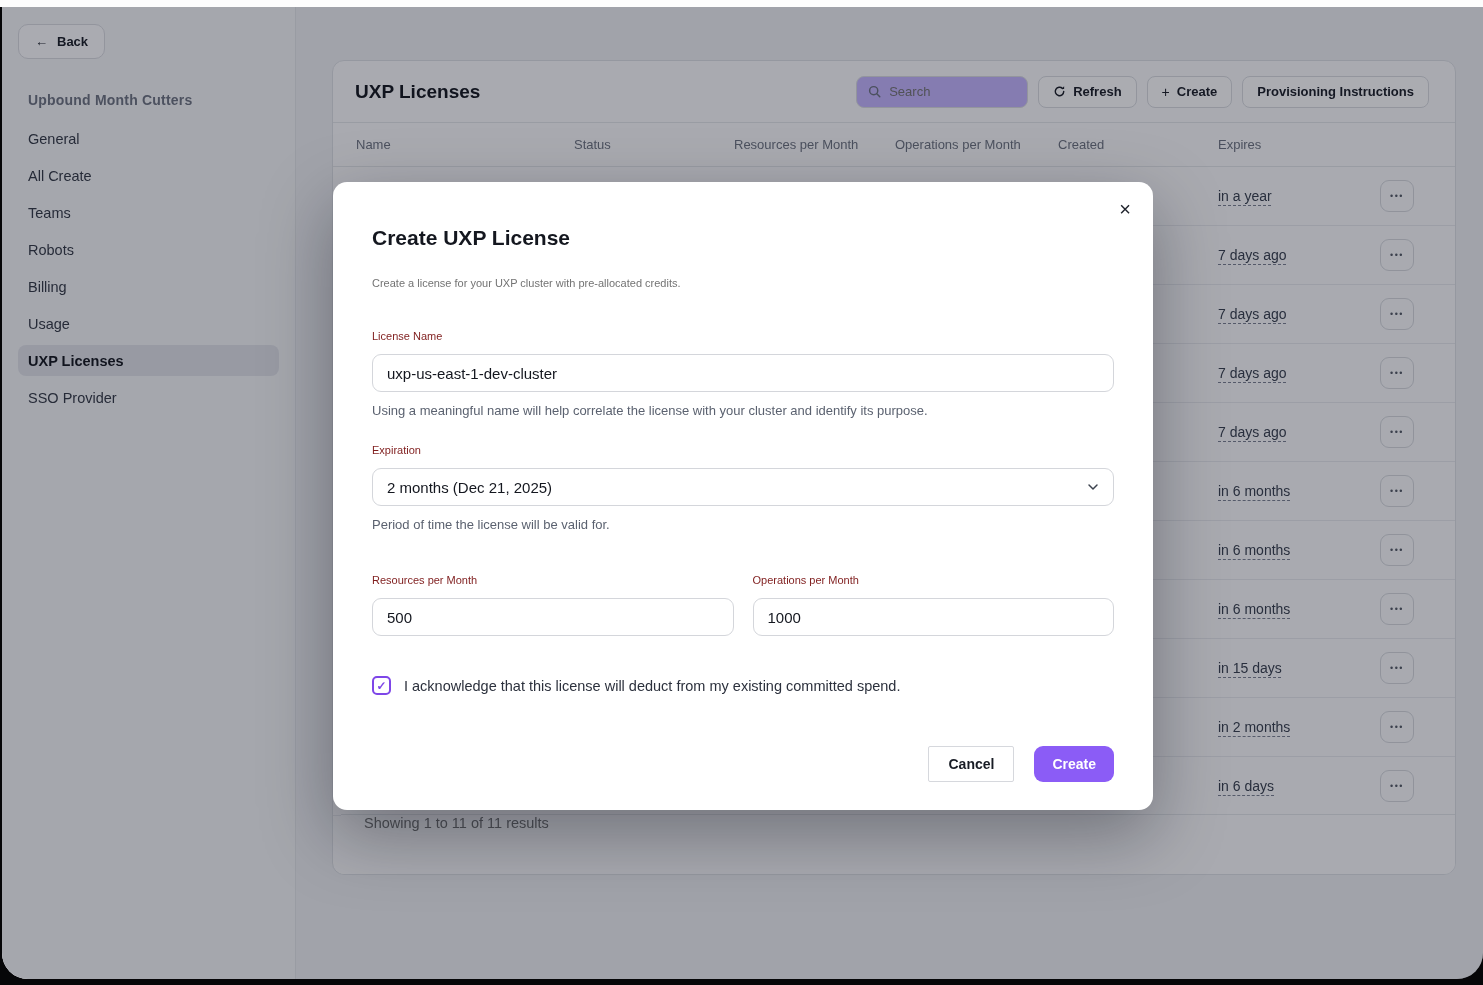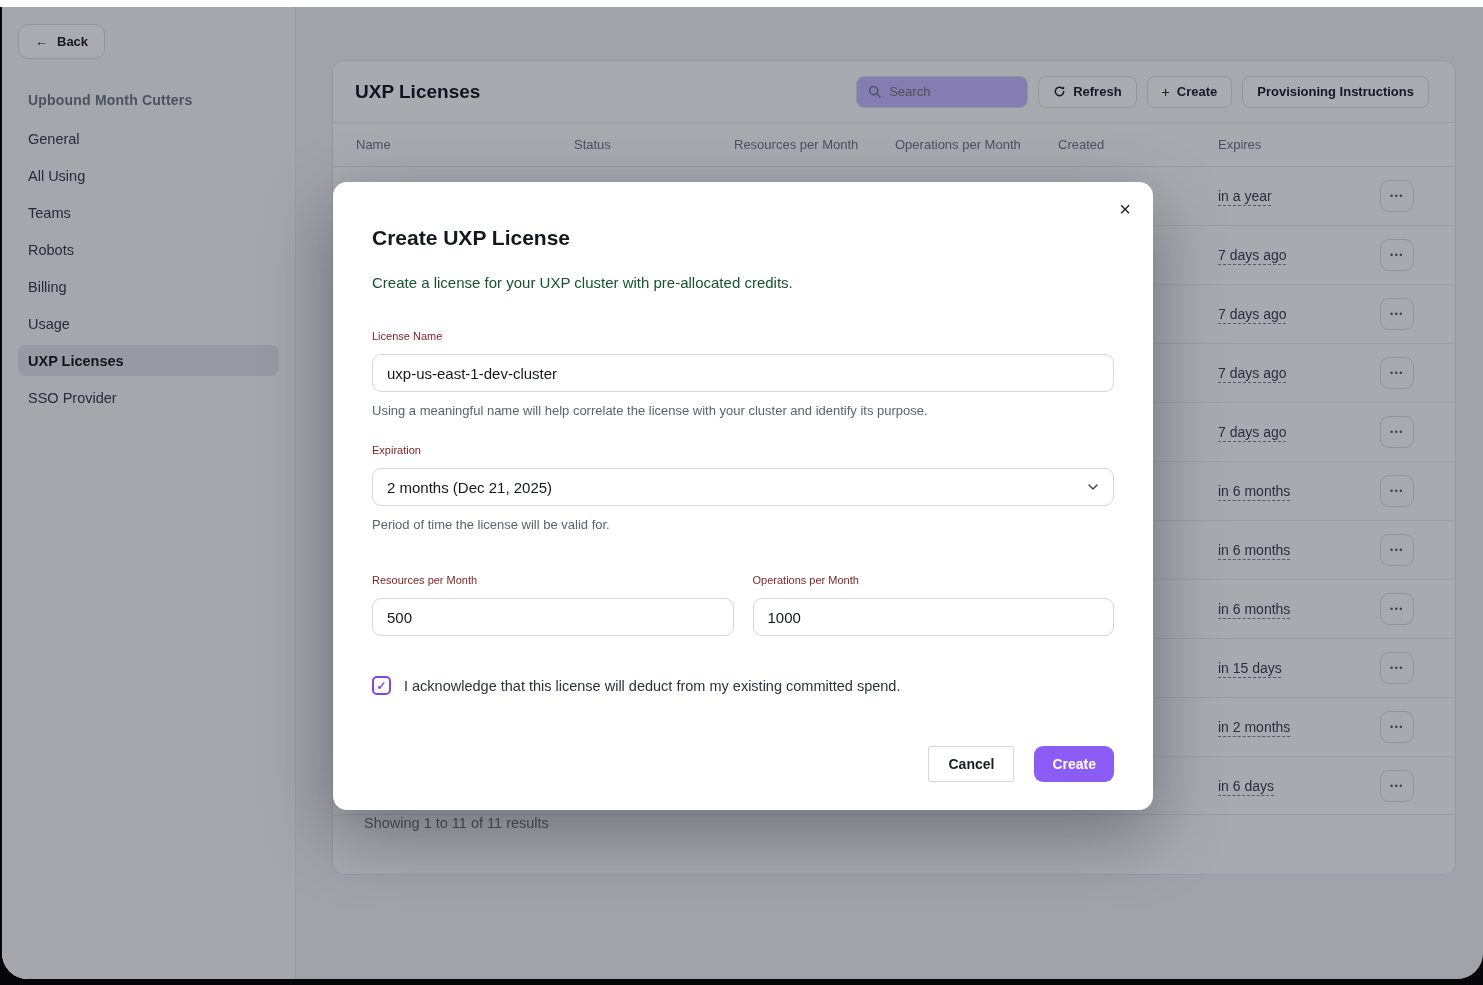--- a/index.html
+++ b/index.html
@@ -79,21 +79,21 @@
     position:absolute; left:331px; top:175px; width:820px; height:628px; z-index:50;
     background:#ffffff; border-radius:14px; box-shadow:0 24px 70px rgba(10,12,24,0.35);
     padding:44px 39px 0;
   }
   .modal-close {
     position:absolute; top:12px; right:13px; width:30px; height:30px;
     display:flex; align-items:center; justify-content:center;
     font-size:20px; color:#20242d; cursor:pointer;
   }
   .modal-title { font-size:21px; font-weight:700; color:#14171f; margin:0 0 24px; }
-  .modal-sub { font-size:15px; color:#14532d; margin:0 0 37px; line-height:18px; }
+  .modal-sub { font-size:11px; color:#737373; margin:0 0 37px; line-height:18px; }
   .field-label { font-size:11px; color:#7f1d1d; margin:16px 0 10px; line-height:15px; }
   .text-input {
     width:100%; height:38px; border:1px solid #d4d6db; border-radius:9px; padding:16px 14px;
     font-size:15px; color:#14171f; background:#fff; font-family:inherit; outline:none;
   }
   .helper { font-size:13px; color:#5b6270; margin:11px 0 24px; line-height:16px; }
   .select-wrap { position:relative; }
   .select-box {
     display:flex; align-items:center; height:38px; border:1px solid #d4d6db; border-radius:9px;
     padding:0 38px 0 14px; font-size:15px; color:#14171f; background:#fff; cursor:pointer;
@@ -127,21 +127,21 @@
   <div class="app">
 
     <div class="sidebar">
       <div class="back-btn">
         <span>←</span>
         <span>Back</span>
       </div>
       <div class="org">Upbound Month Cutters</div>
       <div class="nav">
           <div class="nav-item">General</div>
-          <div class="nav-item">All Using</div>
+          <div class="nav-item">All Create</div>
           <div class="nav-item">Teams</div>
           <div class="nav-item">Robots</div>
           <div class="nav-item">Billing</div>
           <div class="nav-item">Usage</div>
           <div class="nav-item active">UXP Licenses</div>
           <div class="nav-item">SSO Provider</div>
         </div>
     </div>
 
     <div class="card">

